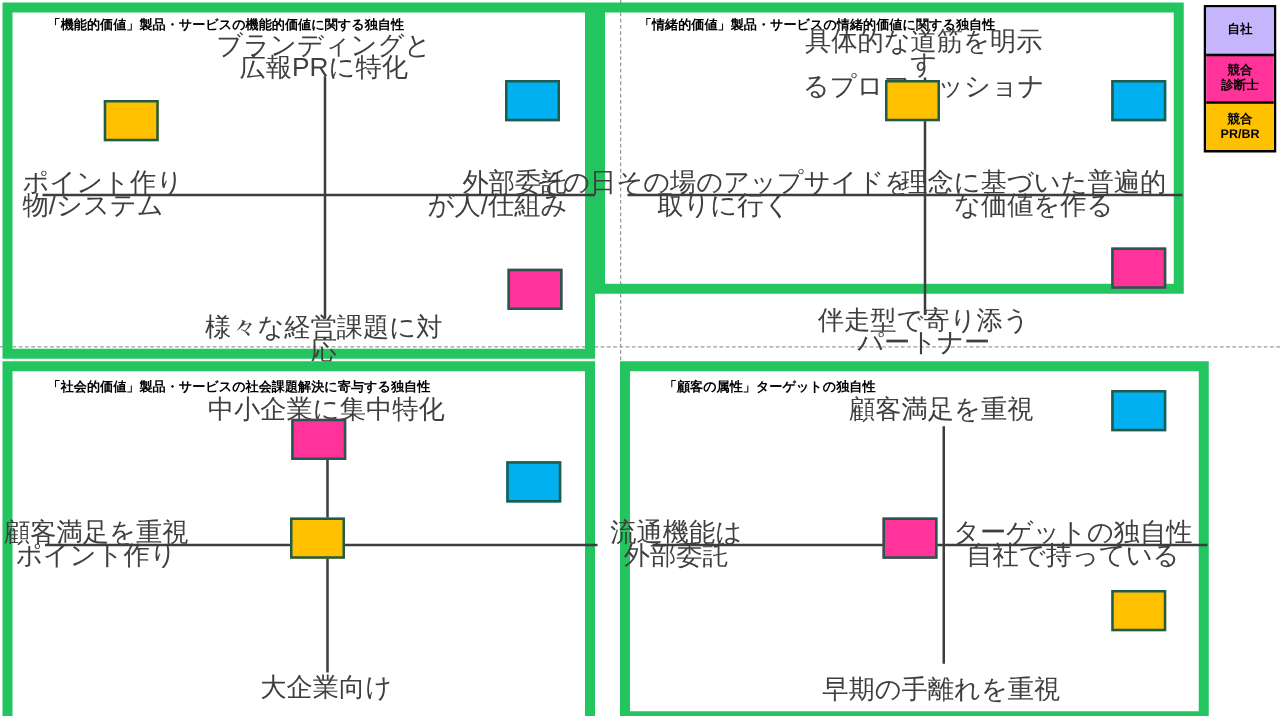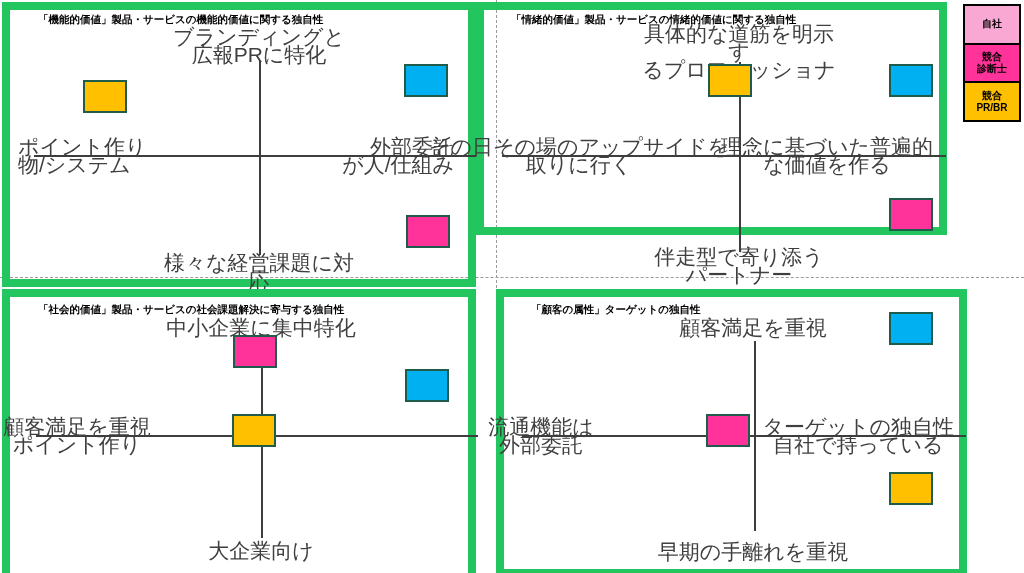--- a/index.html
+++ b/index.html
@@ -85,21 +85,21 @@
     <div class="haxis" style="top:138px;left:18px;width:444px"></div>
     <div class="axis-label" style="left:249px;top:22px;transform:translateX(-50%)">顧客満足を重視</div>
     <div class="axis-label" style="left:249px;top:246px;transform:translateX(-50%)">早期の手離れを重視</div>
     <div class="axis-label" style="left:37px;top:139px;transform:translate(-50%,-50%)">流通機能は
 外部委託</div>
     <div class="axis-label" style="right:5px;top:139px;transform:translateY(-50%)">ターゲットの独自性
 自社で持っている</div>
   </div>
 
   <div class="legend">
-    <div class="legend-cell" style="background: #f9a8d4;">自社</div>
+    <div class="legend-cell" style="background: #c4b5fd;">自社</div>
     <div class="legend-cell" style="background: rgb(255, 51, 153);">競合
 診断士</div>
     <div class="legend-cell" style="background: rgb(255, 192, 0);">競合
 PR/BR</div>
   </div>
 
 <div class="marker" style="left: 83px; top: 79.5px; background: rgb(255, 192, 0); border-color: rgb(31, 92, 75);"></div>
     <div class="marker" style="left: 404px; top: 63.5px; background: rgb(0, 176, 240); border-color: rgb(31, 92, 75);"></div>
     <div class="marker" style="left: 406px; top: 214.5px; background: rgb(255, 51, 153); border-color: rgb(31, 92, 75);"></div>
     <div class="marker" style="left: 708px; top: 63.5px; background: rgb(255, 192, 0); border-color: rgb(31, 92, 75);"></div>

